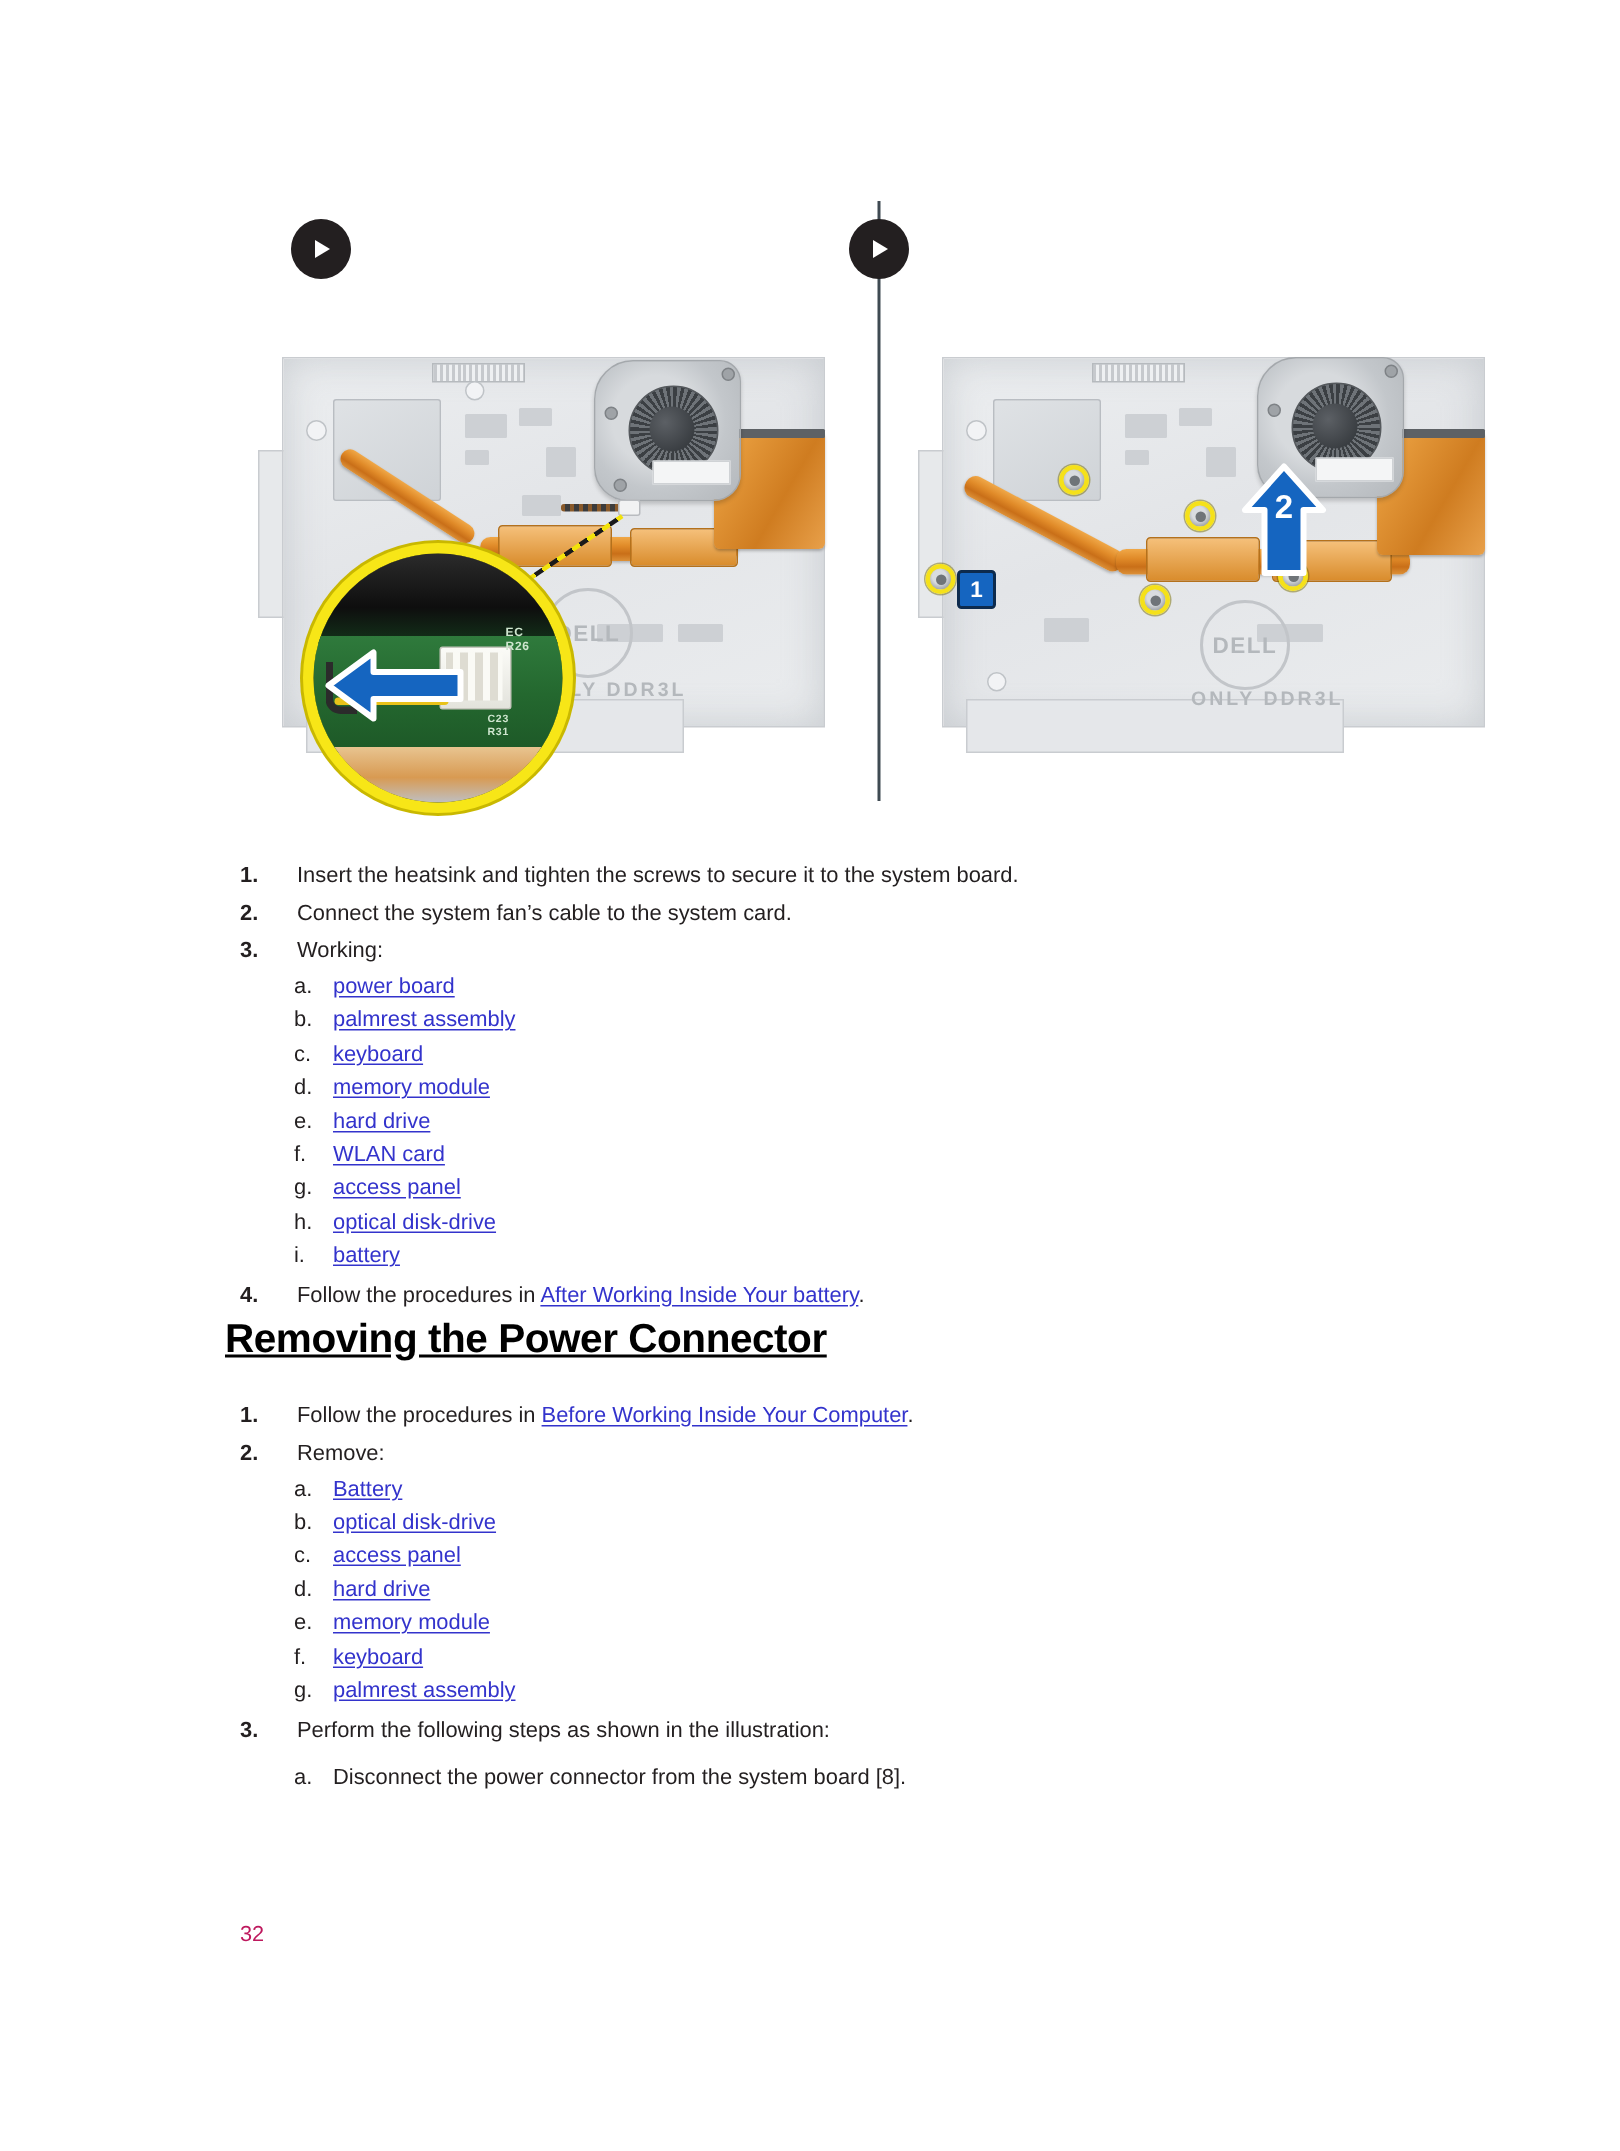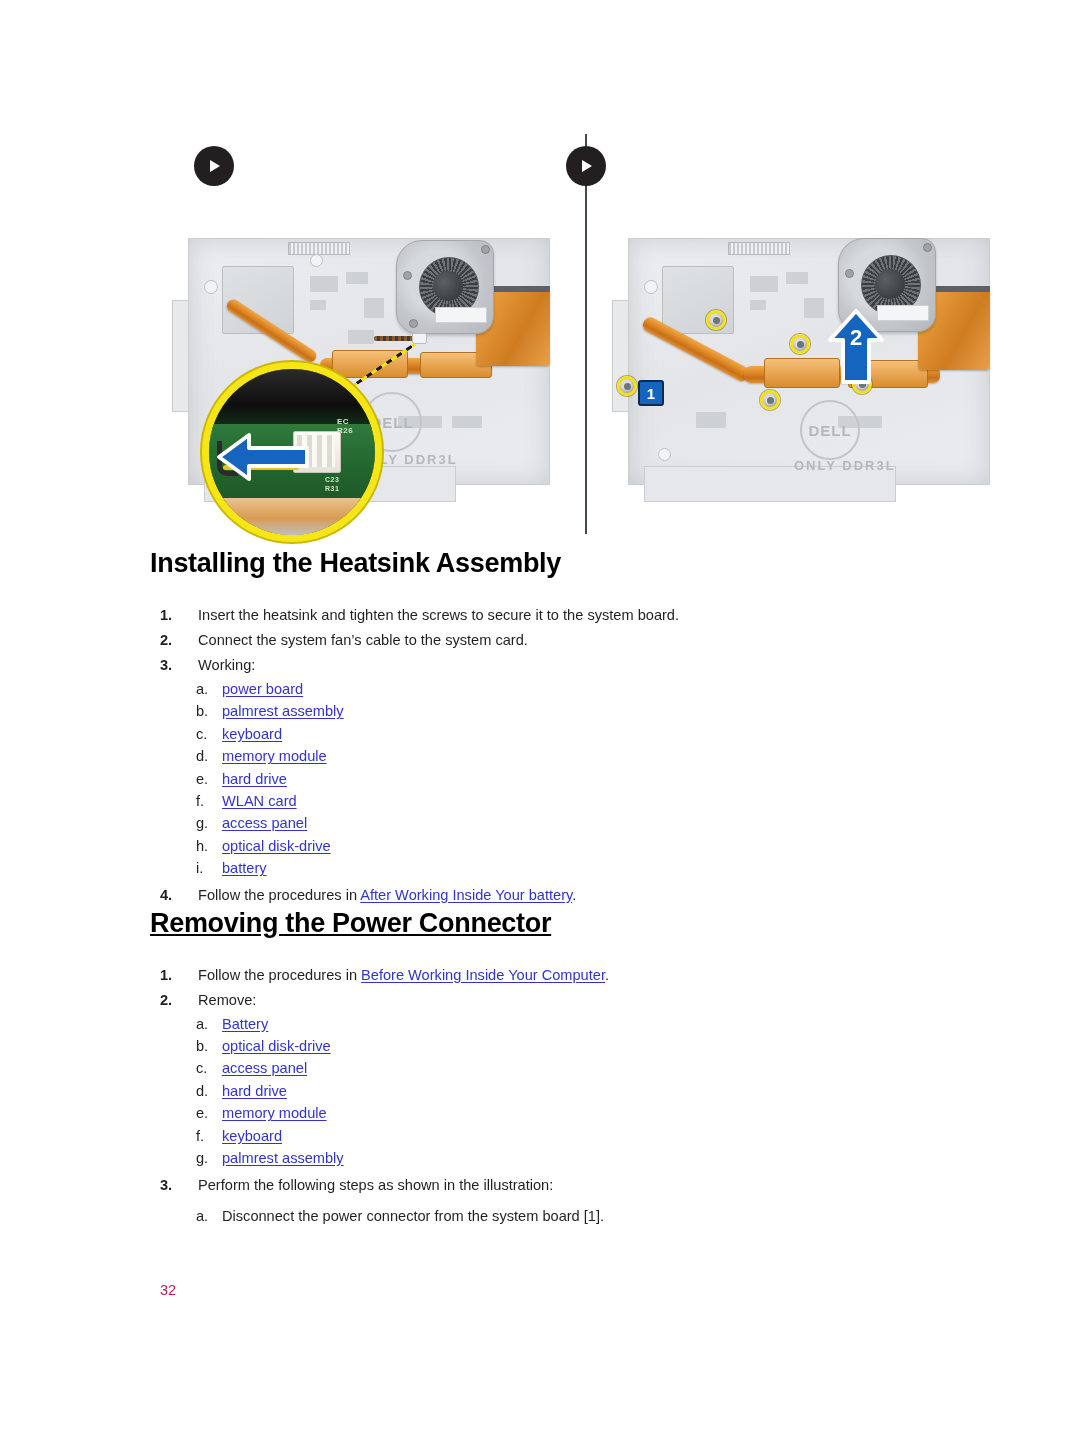--- a/index.html
+++ b/index.html
@@ -508,21 +508,20 @@
         <svg width="60" height="78" viewBox="0 0 60 78">
           <polygon points="30,3 56,32 43,32 43,74 17,74 17,32 4,32" fill="#1565c0" stroke="#ffffff" stroke-width="4" stroke-linejoin="round"></polygon>
         </svg>
         <span class="num">2</span>
       </div>
     </div>
   </div>
 
   <div class="content">
 
-    <h1 class="section-heading heading-1">Installing the Heatsink Assembly</h1>
 
     <div class="step first-step">
       <span class="marker">1.</span>
       <span>Insert the heatsink and tighten the screws to secure it to the system board.</span>
     </div>
     <div class="step">
       <span class="marker">2.</span>
       <span>Connect the system fan’s cable to the system card.</span>
     </div>
     <div class="step">
@@ -611,18 +610,18 @@
       <span class="marker">g.</span>
       <a class="doclink" href="#">palmrest assembly</a>
     </div>
 
     <div class="step" style="margin-top:3px;">
       <span class="marker">3.</span>
       <span>Perform the following steps as shown in the illustration:</span>
     </div>
     <div class="sub" style="margin-top:7px;">
       <span class="marker">a.</span>
-      <span>Disconnect the power connector from the system board [1].</span>
+      <span>Disconnect the power connector from the system board [8].</span>
     </div>
   </div>
 
   <div class="page-number">32</div>
 </div>
 
 </body></html>

